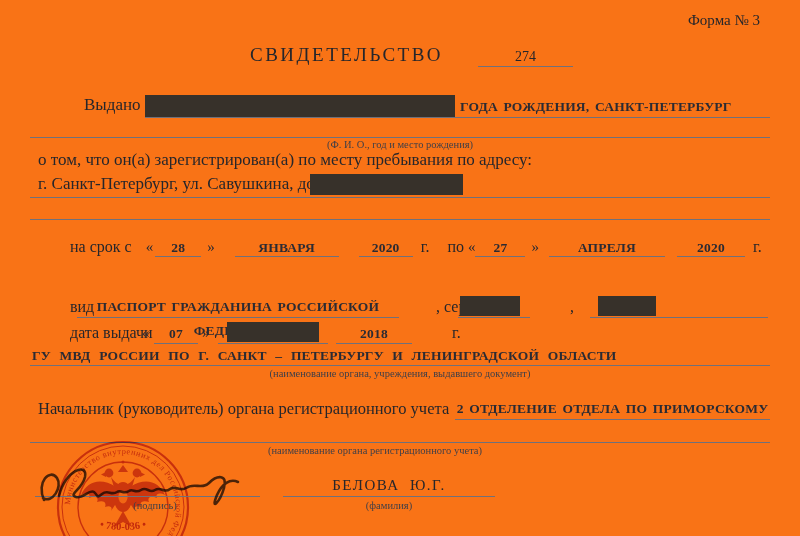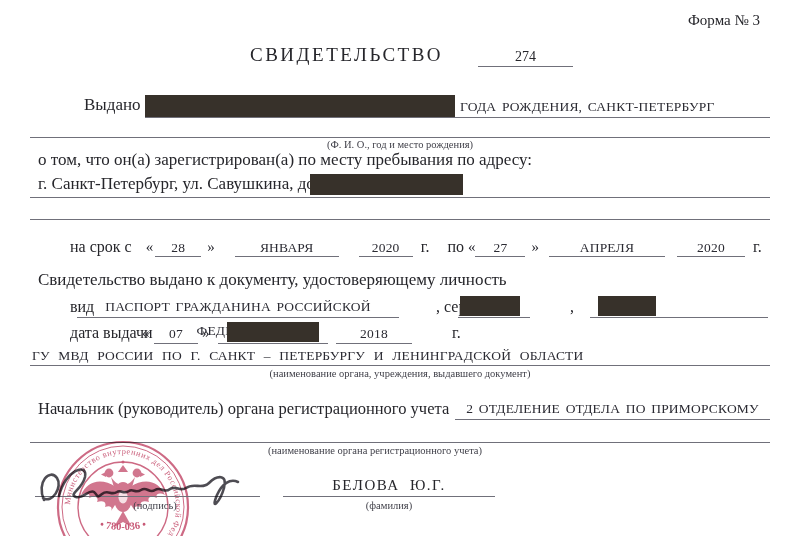--- a/index.html
+++ b/index.html
@@ -1,27 +1,27 @@
 <!DOCTYPE html>
 <html><head>
 <meta charset="utf-8">
 <style>
   * { margin:0; padding:0; box-sizing:border-box; }
   html,body { background:#e8e8e4; }
   .page {
     position:relative; width:800px; height:536px; overflow:hidden;
-    background:#ffffff; color:#26262b;
+    background:#f97316; color:#26262b;
     font-family:"Liberation Serif","DejaVu Serif",serif;
   }
   .abs { position:absolute; }
   .cap { font-size:10.5px; color:#3f3f48; text-align:center; }
   .hr  { position:absolute; height:1px; background:#70707a; }
   .bar { position:absolute; background:#37312a; }
   .cell { border-bottom:1px solid #70707a; text-align:center; }
-  .bval { font-weight:normal; font-size:13.5px; letter-spacing:0.2px; word-spacing:2px; color:#2b2b33; }
+  .bval { font-weight:bold; font-size:13.5px; letter-spacing:0.2px; word-spacing:2px; color:#2b2b33; }
   .plain { font-size:16px;margin-left:32px; }
   .big  { font-size:17px; }
   .flexrow { position:absolute; display:flex; align-items:baseline; }
   .q { font-size:15px; color:#2b2b33; }
   svg { display:block; }
   .stampwrap, .sigwrap { position:absolute; mix-blend-mode:multiply; }
 </style>
 </head>
 <body>
 
@@ -60,21 +60,20 @@
     <span class="plain" style="margin-left:8px;">г.</span>
     <span class="plain" style="margin-left:18px;">по</span>
     <span class="q" style="margin-left:4px;">«</span>
     <span class="cell bval" style="width:50px;">27</span>
     <span class="q" style="margin-left:6px;">»</span>
     <span class="cell bval" style="width:116px; margin-left:10px;">АПРЕЛЯ</span>
     <span class="cell bval" style="width:68px; margin-left:12px;">2020</span>
     <span class="plain" style="margin-left:8px;">г.</span>
   </div>
 
-  <div class="abs big" style="top:270px; left:38px;">Свидетельство выдано к документу, удостоверяющему личность</div>
 
   <div class="abs plain" style="top:298px; left:38px;">вид</div>
   <div class="abs cell bval" style="top:295px; left:77px; width:322px; height:23px; line-height:24px;">ПАСПОРТ ГРАЖДАНИНА РОССИЙСКОЙ ФЕДЕРАЦИИ</div>
   <div class="abs plain" style="top:298px; left:404px;">, серия</div>
   <div class="abs cell" style="top:295px; left:458px; width:72px; height:23px;">
     <div class="bar" style="top:1px; left:2px; width:60px; height:20px;"></div>
   </div>
   <div class="abs plain" style="top:298px; left:538px;">,</div>
   <div class="abs plain" style="top:298px; left:573px;">№</div>
   <div class="abs cell" style="top:295px; left:590px; right:32px; height:23px;">

